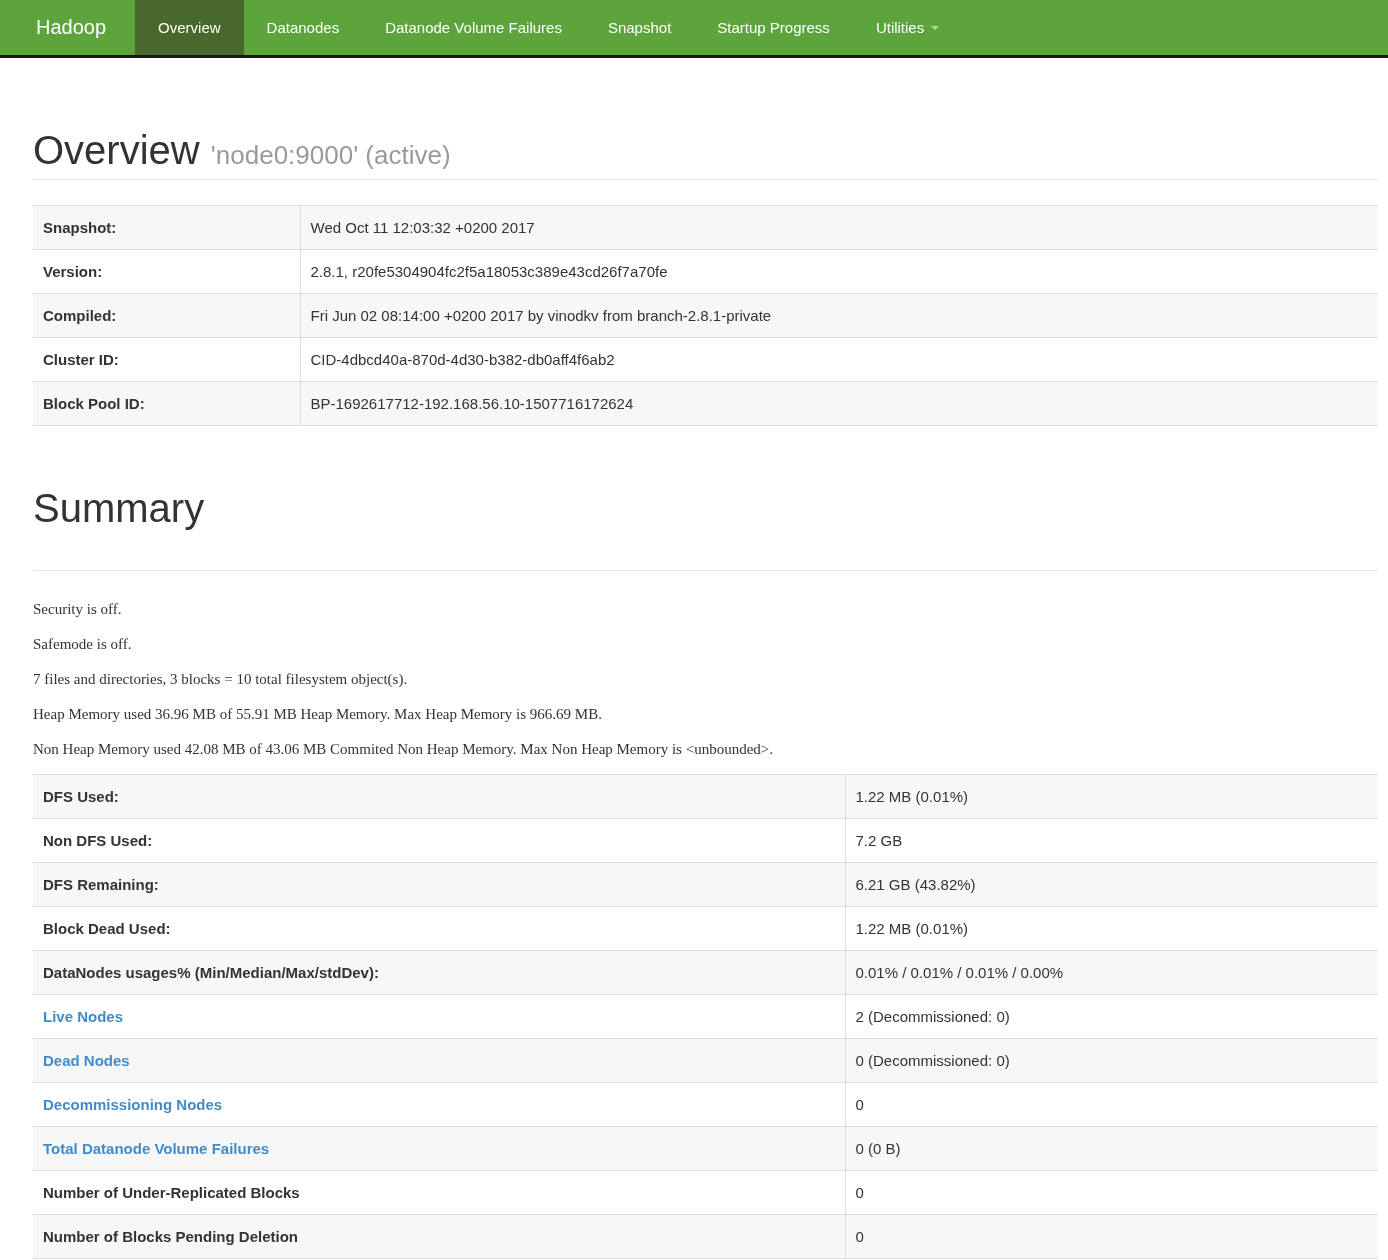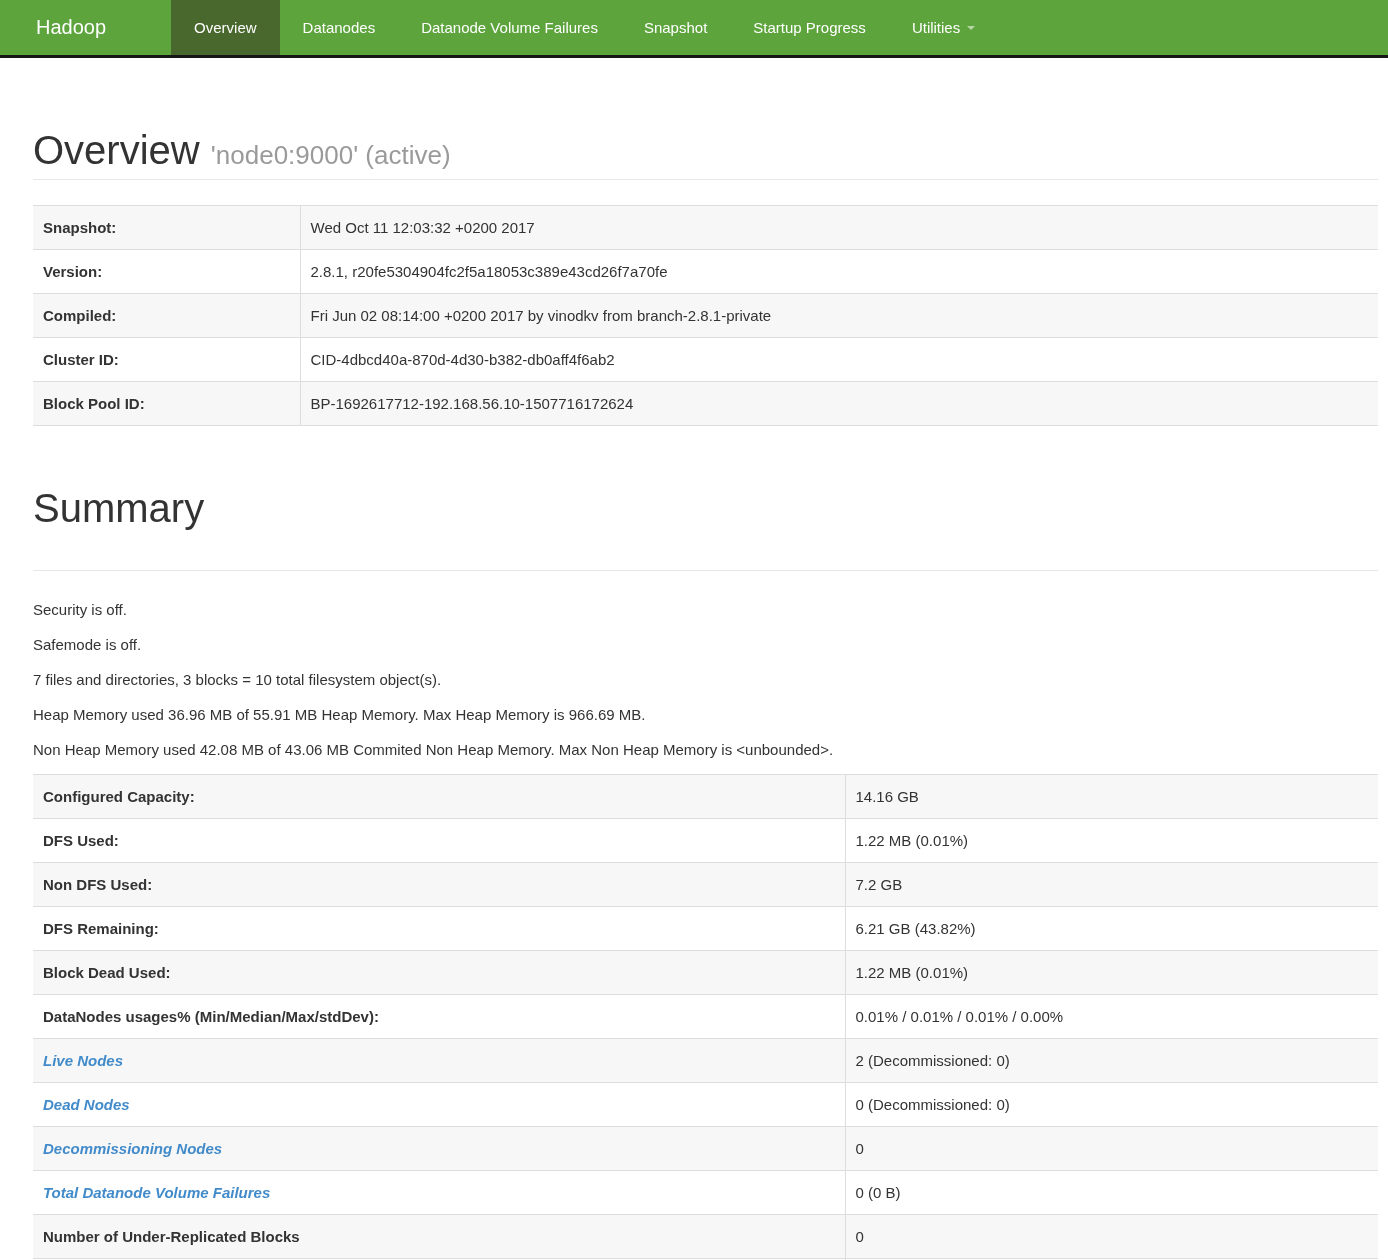--- a/index.html
+++ b/index.html
@@ -13,21 +13,20 @@
     color: var(--text-color, #333);
   }
 
   
   .navbar {
     display: flex;
     align-items: stretch;
     height: 58px;
     background: var(--navbar-bg, #5da43d);
     border-bottom: 3px solid var(--navbar-border, #161616);
-    gap: 36px;
   }
   .navbar-brand {
     display: flex;
     align-items: center;
     padding: 0 15px 0 36px;
     color: var(--navbar-text, #fff);
     font-size: 20px;
     text-decoration: none;
     cursor: pointer;
   }
@@ -92,30 +91,29 @@
   th {
     font-weight: bold;
     border-right: 1px solid var(--table-border, #ddd);
   }
   tbody tr:nth-child(odd) { background: var(--table-stripe, #f7f7f7); }
   th a {
     color: var(--link-color, #428bca);
     font-weight: bold;
     text-decoration: none;
     cursor: pointer;
-    font-style: italic;
   }
   .overview-table { margin-top: 25px; }
   .overview-table th { width: 267px; }
   .summary-table { margin-top: 2px; }
   .summary-table th { width: 812px; }
 
   
   .summary-paragraphs { margin-top: 28px; }
-  .summary-paragraphs p { margin: 0 0 14px; line-height: 21px; }
+  .summary-paragraphs p { margin: 0 0 14px; line-height: 21px; font-family: Liberation Serif, serif; }
 </style>
 </head>
 <body>
 
 <header class="navbar">
   <a class="navbar-brand">Hadoop</a>
   <ul class="navbar-menu">
       <li class="nav-item active">
         <a>
           <span>Overview</span>
@@ -189,24 +187,20 @@
       <p>Security is off.</p>
       <p>Safemode is off.</p>
       <p>7 files and directories, 3 blocks = 10 total filesystem object(s).</p>
       <p>Heap Memory used 36.96 MB of 55.91 MB Heap Memory. Max Heap Memory is 966.69 MB.</p>
       <p>Non Heap Memory used 42.08 MB of 43.06 MB Commited Non Heap Memory. Max Non Heap Memory is &lt;unbounded&gt;.</p>
     </div>
 
   <table class="summary-table">
     <tbody id="summary-tbody">
         <tr>
-          <th>Configured Capacity:</th>
-          <td>14.16 GB</td>
-        </tr>
-        <tr>
           <th>DFS Used:</th>
           <td>1.22 MB (0.01%)</td>
         </tr>
         <tr>
           <th>Non DFS Used:</th>
           <td>7.2 GB</td>
         </tr>
         <tr>
           <th>DFS Remaining:</th>
           <td>6.21 GB (43.82%)</td>

